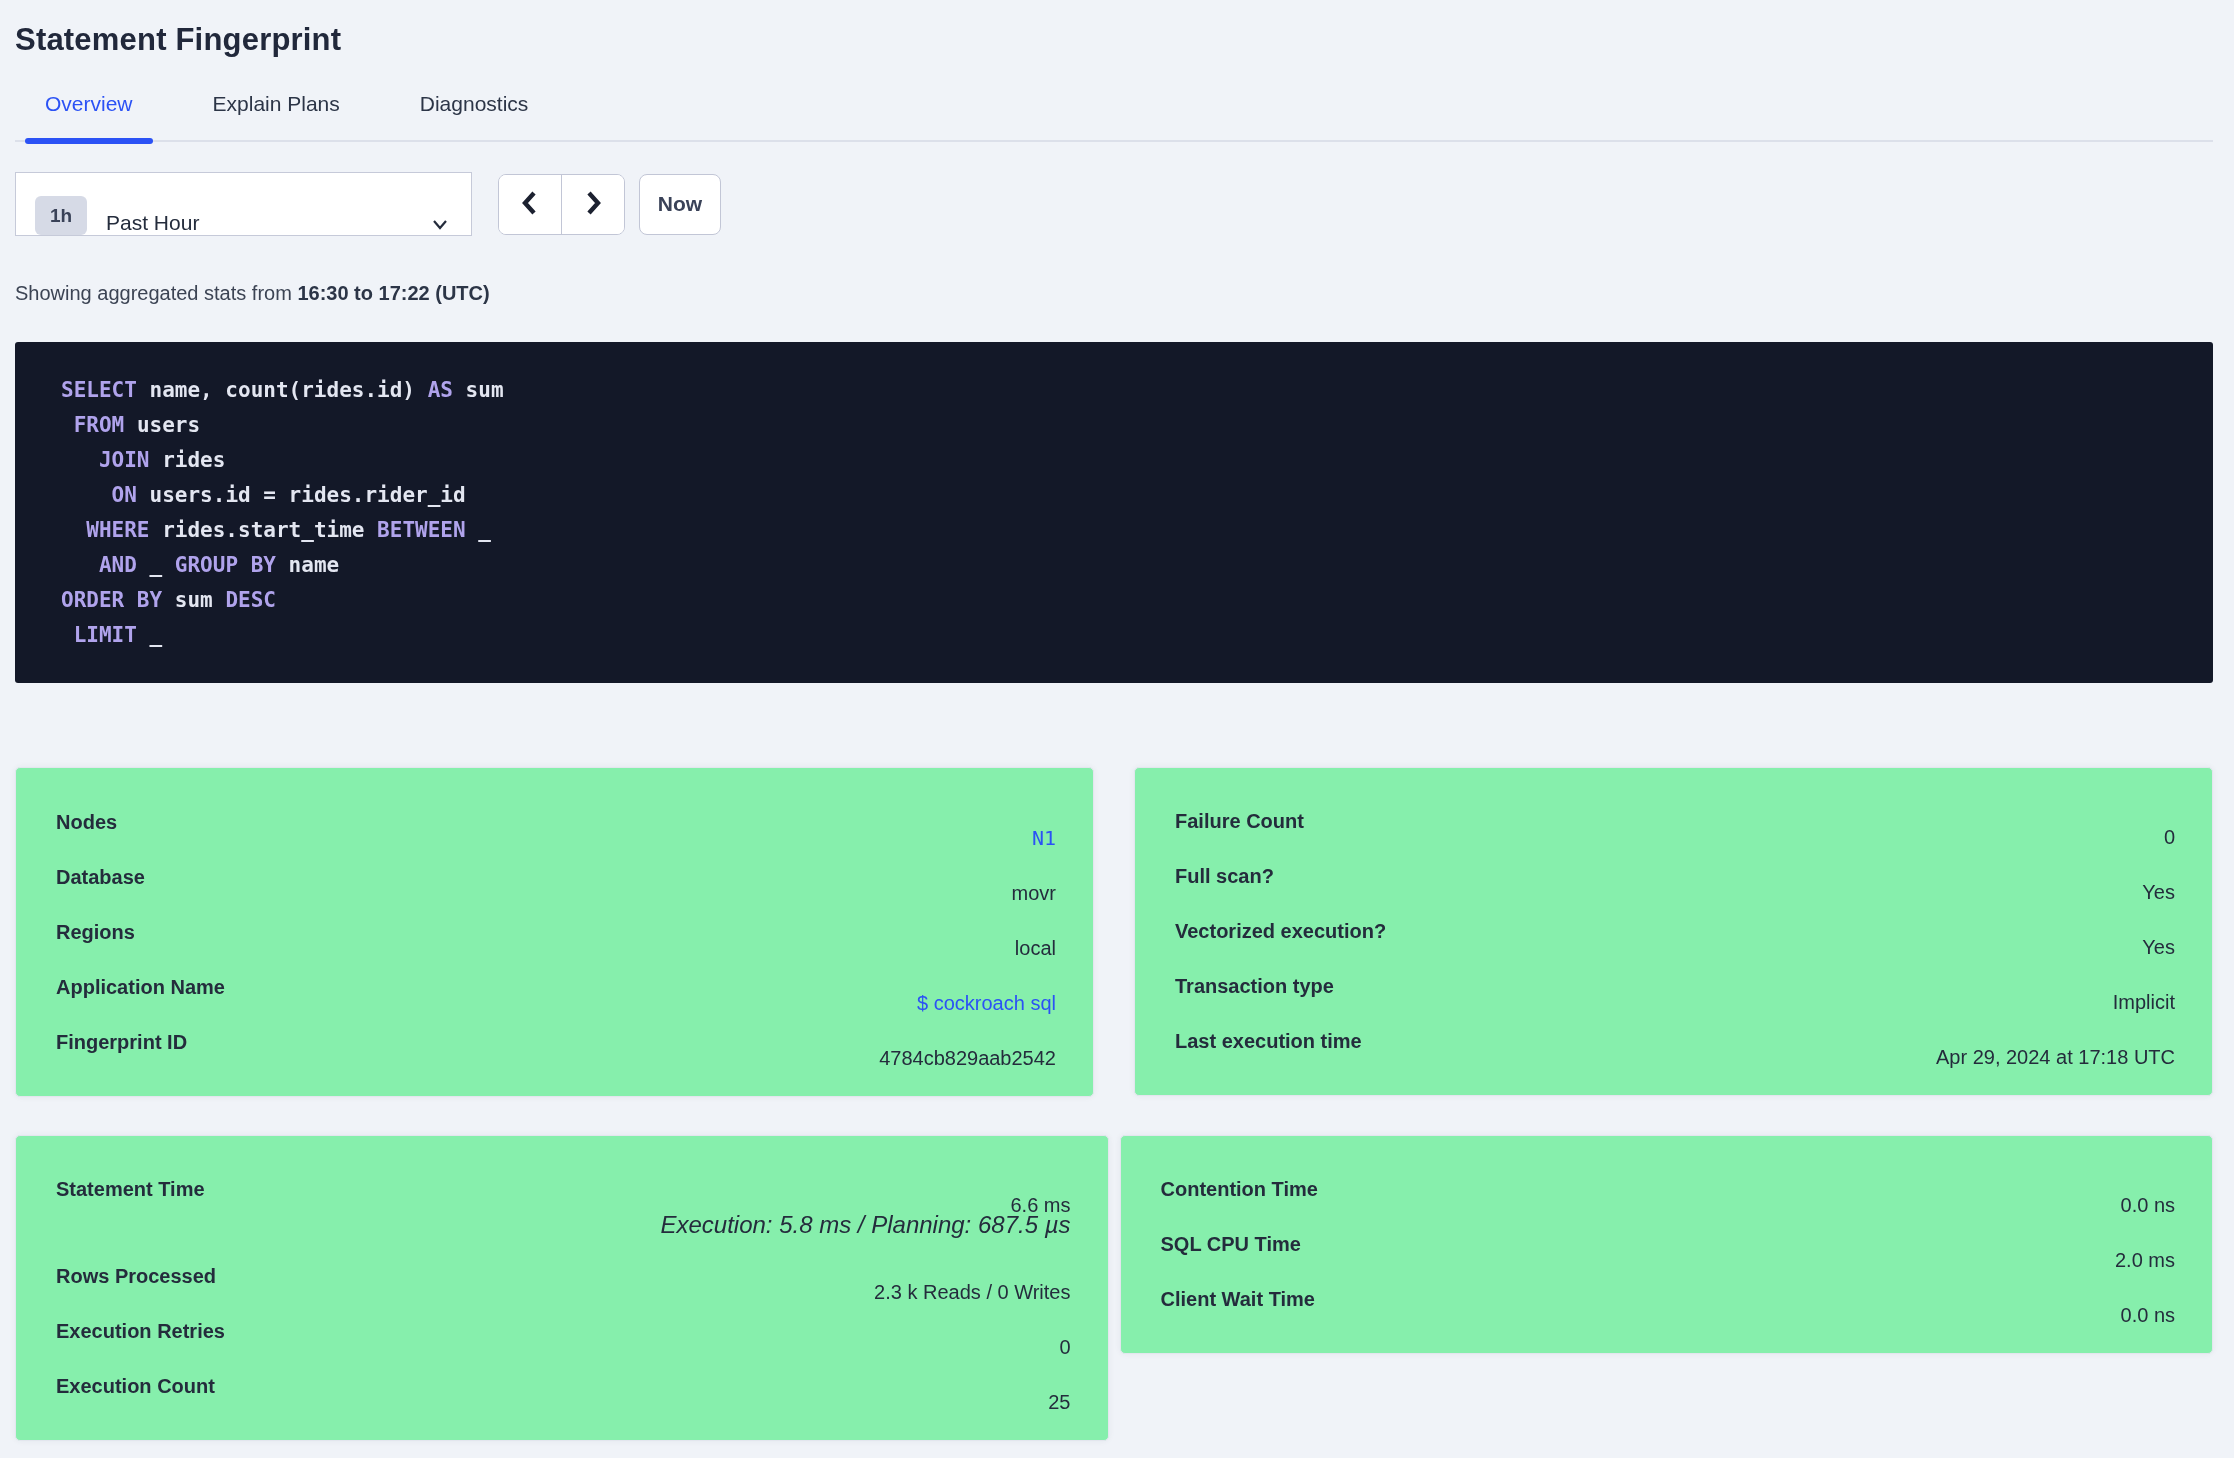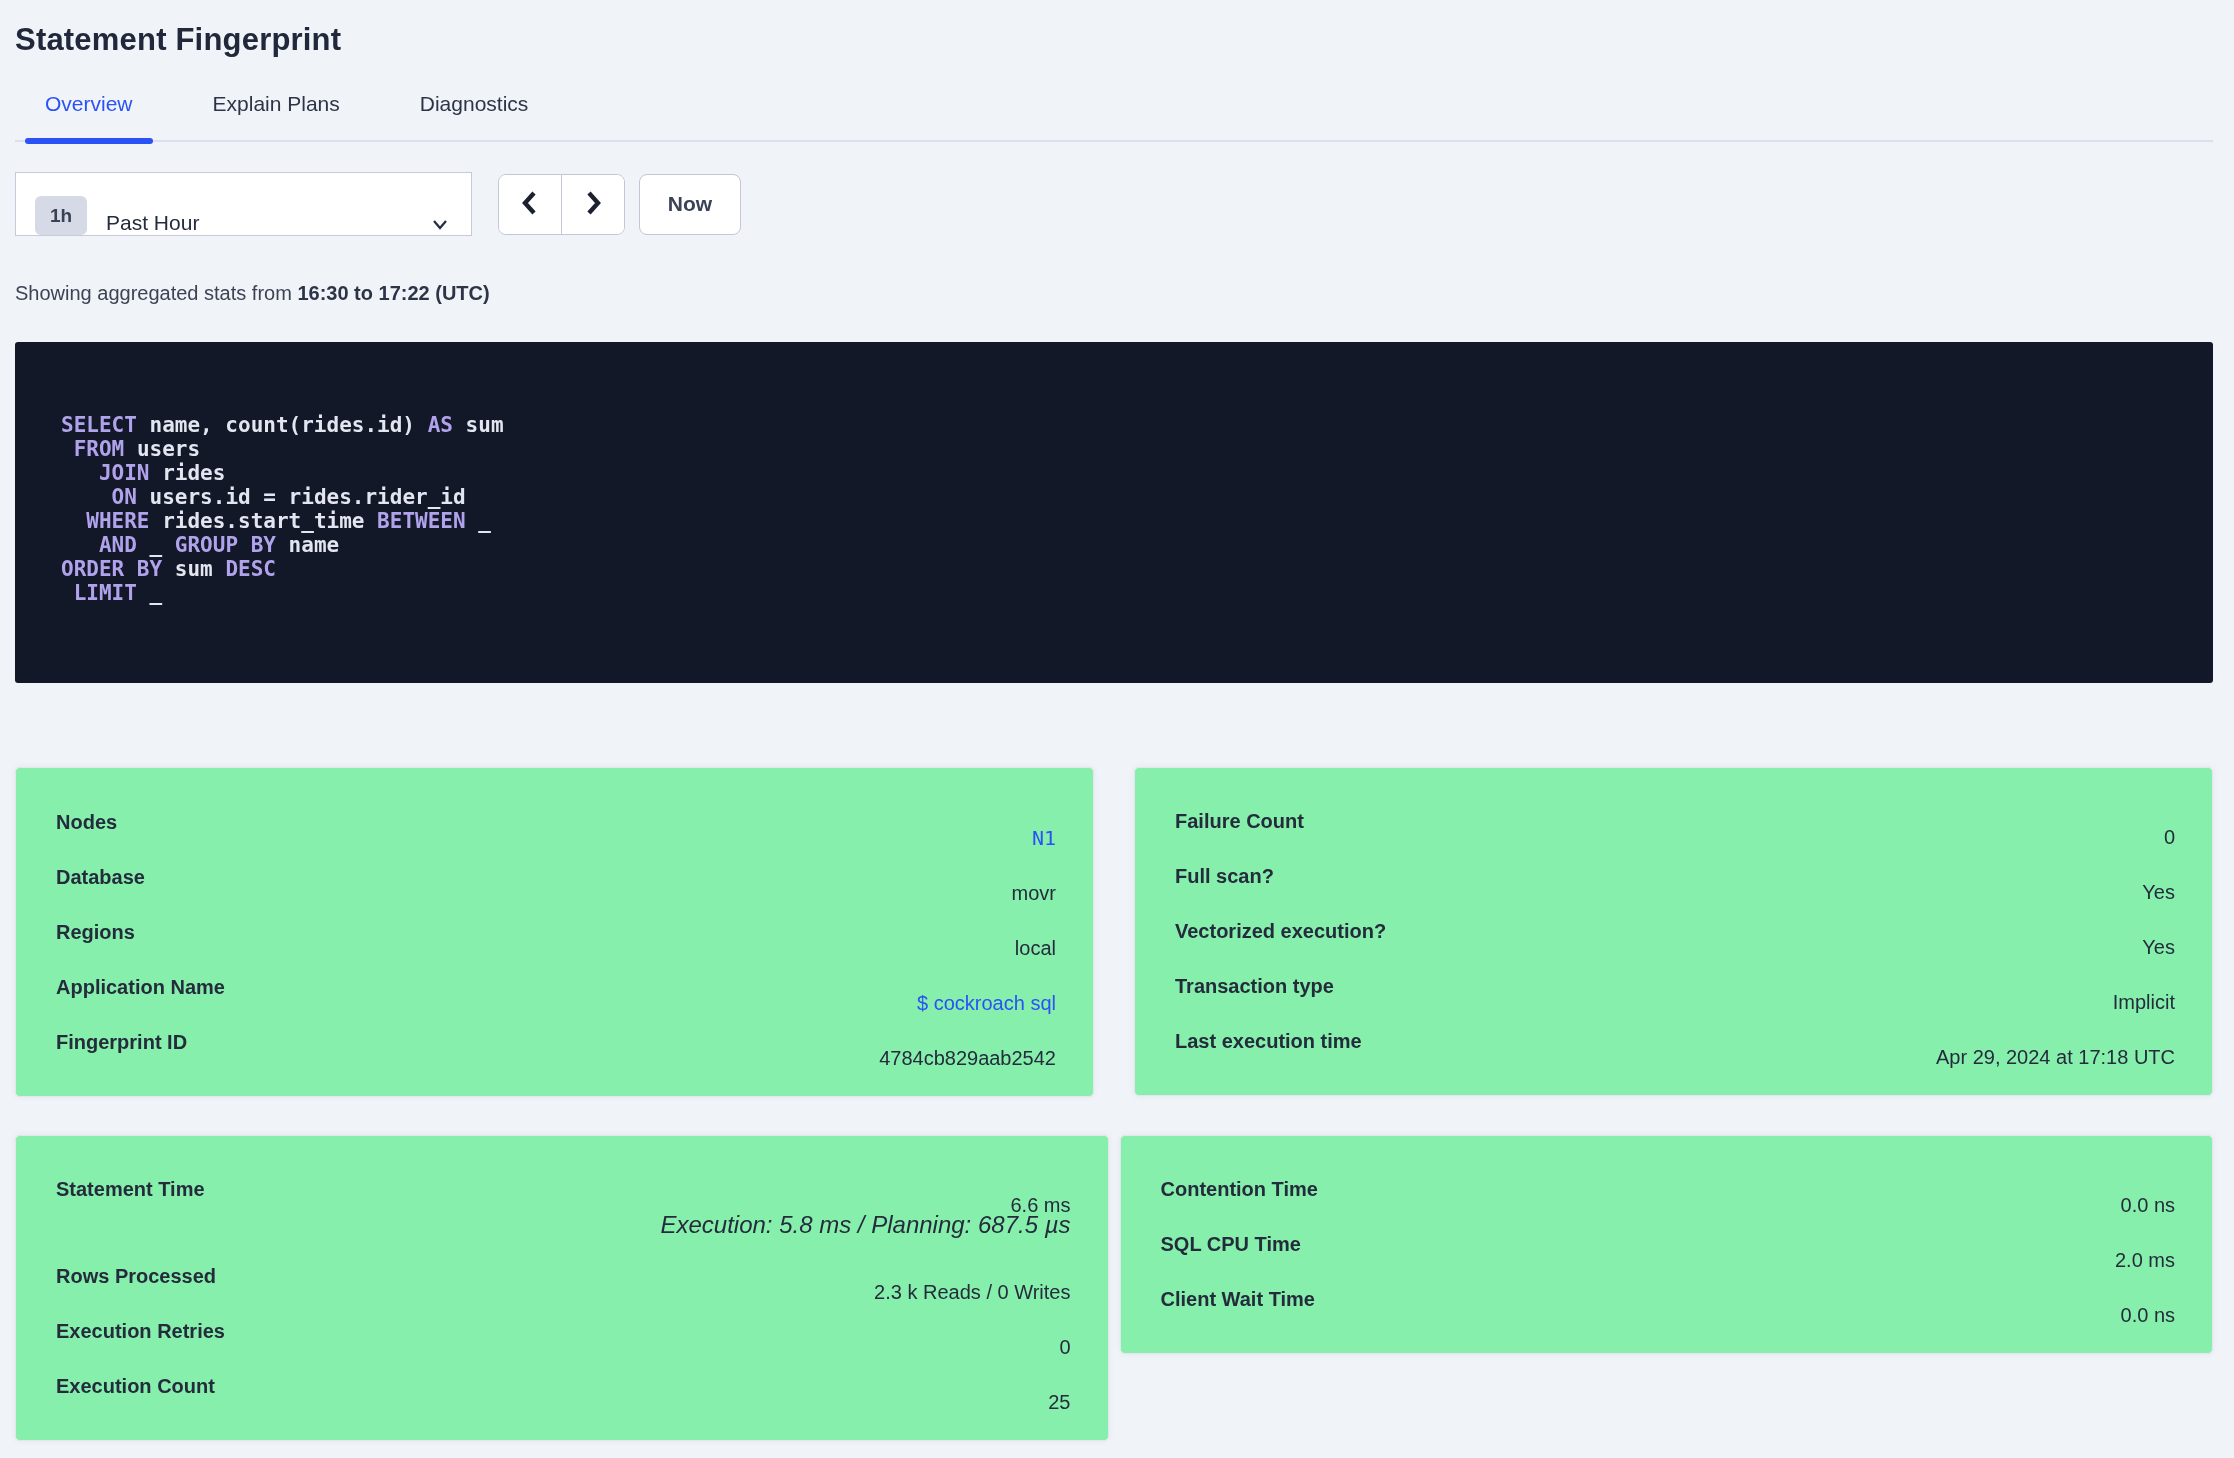--- a/index.html
+++ b/index.html
@@ -52,39 +52,39 @@
   }
   .range-label{font-size:21px;color:var(--ink);}
   .chev-down{margin-left:auto;display:flex;}
   .arrow-group{
     display:flex;margin-left:26px;height:61px;width:127px;background:#fff;
     border:1.5px solid var(--ctrl-border);border-radius:8px;overflow:hidden;
   }
   .arrow-btn{flex:1;display:flex;align-items:center;justify-content:center;cursor:pointer;background:#fff;border:none;}
   .arrow-btn:first-child{border-right:1.5px solid var(--ctrl-border);}
   .now-btn{
-    margin-left:14px;height:61px;width:102px;background:#fff;
+    margin-left:14px;height:61px;width:82px;background:#fff;
     border:1.5px solid var(--ctrl-border);border-radius:8px;cursor:pointer;
     font-family:"Liberation Sans", sans-serif;
     font-size:21px;font-weight:600;color:#3a4258;
   }
 
   
   .stats-line{margin-top:46px;font-size:20px;color:#3c4454;}
   .stats-line b{font-weight:700;color:#2c3547;}
 
   
   .sql-box{
     margin-top:37px;background:var(--sql-bg);border-radius:3px;
     padding:31px 40px 30px 46px;height:341px;
   }
   .sql-box pre{
     font-family:"DejaVu Sans Mono", monospace;
-    font-size:21px;font-weight:700;line-height:24px;
-    color:var(--sql-plain);white-space:pre;margin-top:40px;
+    font-size:21px;font-weight:700;line-height:35px;
+    color:var(--sql-plain);white-space:pre;
   }
   .sql-box .kw{color:var(--sql-kw);}
 
   
   .cards-row{display:grid;grid-template-columns:1fr 1fr;column-gap:40px;align-items:start;}
   .cards-row.first{margin-top:84px;}
   .cards-row.second{margin-top:38px;gap:11px;}
   .card{
     background:#86efac;border:1px solid var(--card-border);border-radius:5px;
     box-shadow:0 0 6px rgba(36,44,68,.06);

